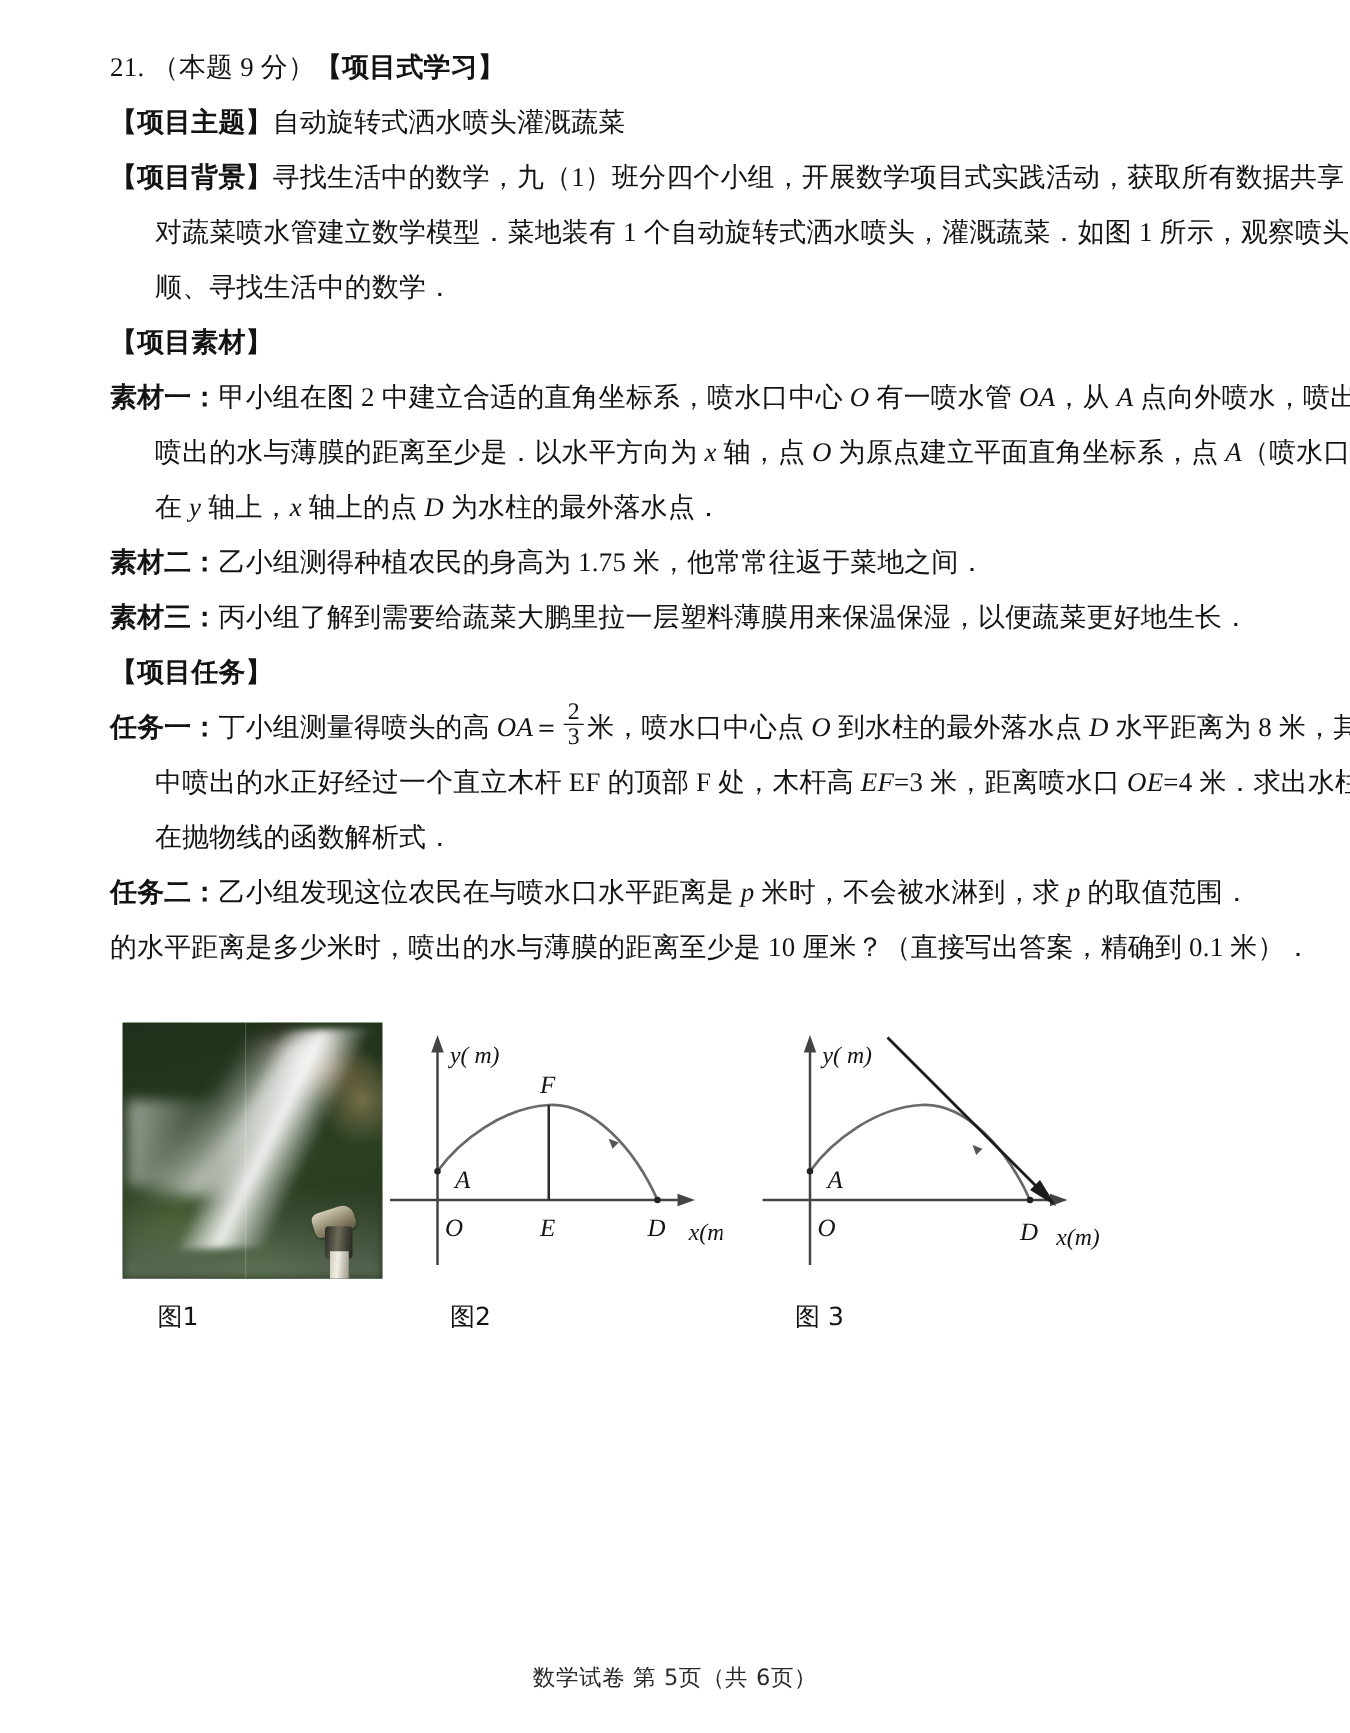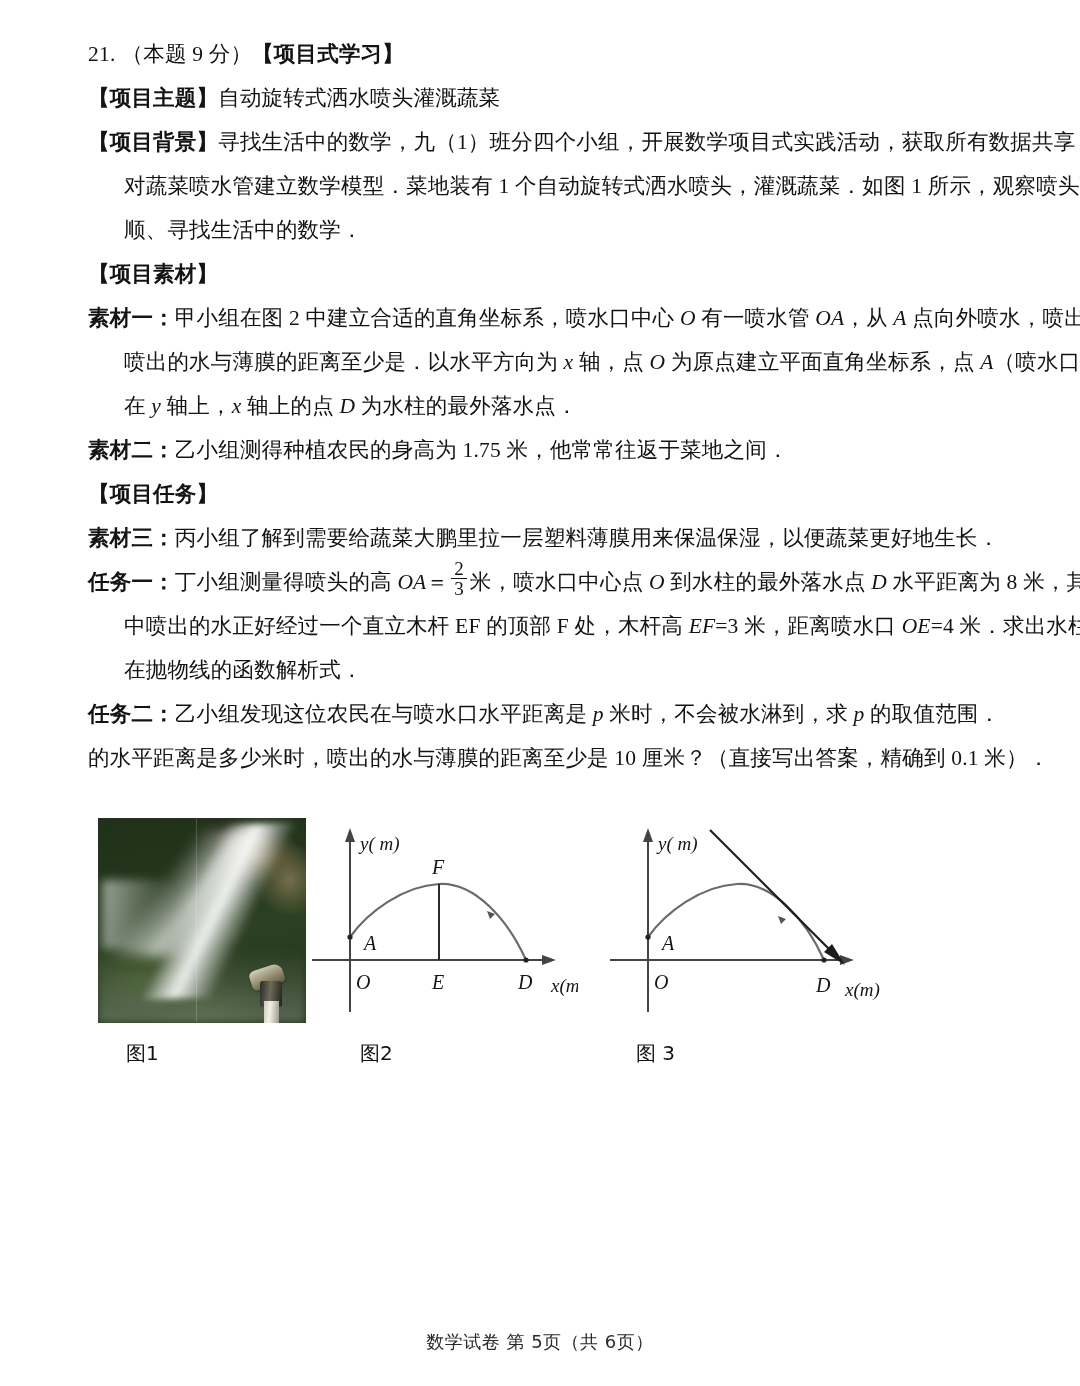--- a/index.html
+++ b/index.html
@@ -221,25 +221,25 @@
       <span>喷出的水与薄膜的距离至少是．以水平方向为 </span><span class="ital">x</span><span> 轴，点 </span><span class="ital">O</span><span> 为原点建立平面直角坐标系，点 </span><span class="ital">A</span><span>（喷水口）</span>
     </div>
     <div class="line indent">
       <span>在 </span><span class="ital">y</span><span> 轴上，</span><span class="ital">x</span><span> 轴上的点 </span><span class="ital">D</span><span> 为水柱的最外落水点．</span>
     </div>
 
     <div class="line">
       <span class="hei">素材二：</span><span>乙小组测得种植农民的身高为 1.75 米，他常常往返于菜地之间．</span>
     </div>
     <div class="line">
+      <span class="hei">素材三：</span><span>丙小组了解到需要给蔬菜大鹏里拉一层塑料薄膜用来保温保湿，以便蔬菜更好地生长．</span>
+    </div>
+
+    <div class="line">
       <span class="hei">【项目任务】</span>
-    </div>
-
-    <div class="line">
-      <span class="hei">素材三：</span><span>丙小组了解到需要给蔬菜大鹏里拉一层塑料薄膜用来保温保湿，以便蔬菜更好地生长．</span>
     </div>
 
     <div class="line">
       <span class="hei">任务一：</span><span>丁小组测量得喷头的高 </span><span class="ital">OA</span><span>＝</span><span class="frac"><span class="nu">2</span><span class="de">3</span></span><span>米，喷水口中心点 </span><span class="ital">O</span><span> 到水柱的最外落水点 </span><span class="ital">D</span><span> 水平距离为 8 米，其</span>
     </div>
     <div class="line indent">
       <span>中喷出的水正好经过一个直立木杆 EF 的顶部 F 处，木杆高 </span><span class="ital">EF</span><span>=3 米，距离喷水口 </span><span class="ital">OE</span><span>=4 米．求出水柱所</span>
     </div>
     <div class="line indent">
       <span>在抛物线的函数解析式．</span>

